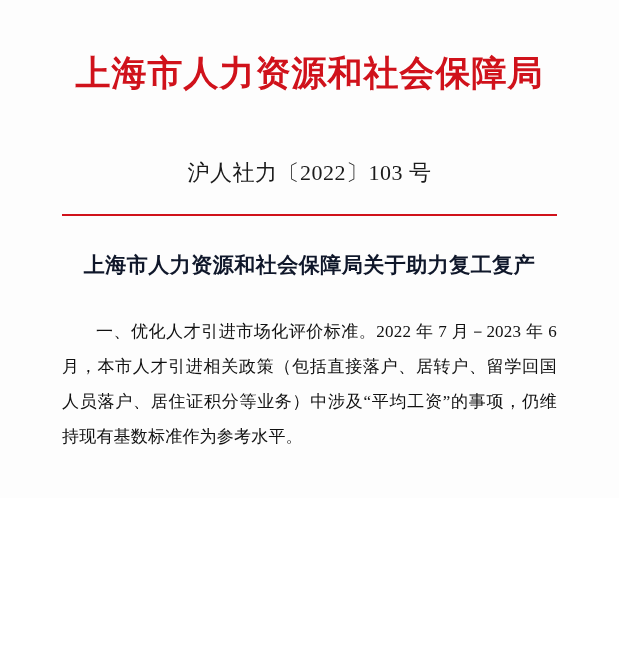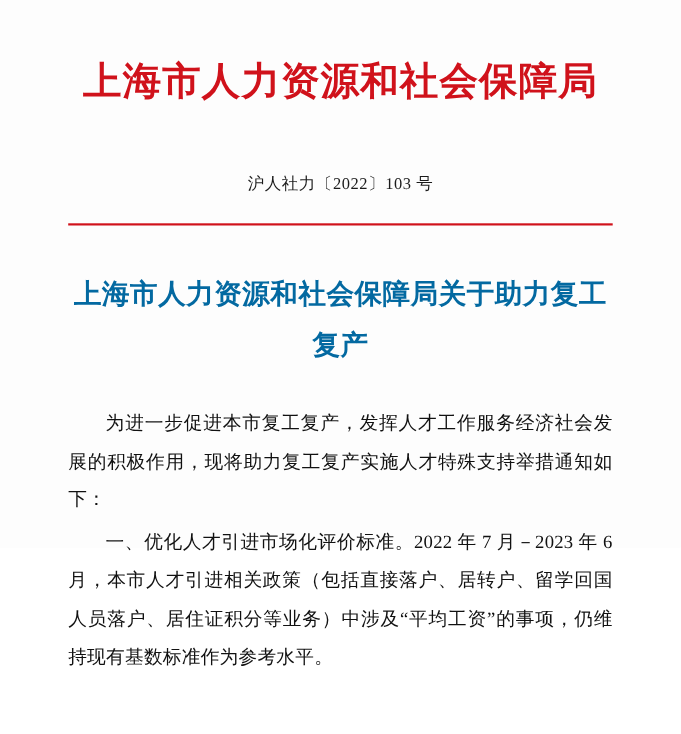--- a/index.html
+++ b/index.html
@@ -31,38 +31,38 @@
     font-size: 35px;
     letter-spacing: 1px;
     line-height: 1.25;
     white-space: nowrap;
   }
   .doc-number {
     margin: 0;
     padding-top: 62px;
     text-align: center;
     color: #1b1b1b;
-    font-size: 15px;
+    font-size: 22px;
     letter-spacing: 0.5px;
   }
   .red-rule {
     margin: 26px 0 0 0;
     height: 2.5px;
     background: #d0121b;
     border: 0;
     width: 100%;
   }
   .subject {
     margin: 0;
-    padding-top: 40px;
+    padding-top: 30px;
     text-align: center;
     font-weight: bold;
-    font-size: 25px;
+    font-size: 21px;
     line-height: 1.85;
-    color: #0369a1;
+    color: #0f172a;
     letter-spacing: 0.5px;
   }
   .subject .line {
     display: block;
   }
   .body-block {
     padding-top: 30px;
   }
   p.para {
     margin: 0 0 0 0;
@@ -94,20 +94,19 @@
 
   <hr class="red-rule">
 
   <h2 class="subject">
     <span class="line">上海市人力资源和社会保障局关于助力复工复产</span>
   </h2>
 
   <div class="body-block">
 
 
-    <p class="para indent">为进一步促进本市复工复产，发挥人才工作服务经济社会发展的积极作用，现将助力复工复产实施人才特殊支持举措通知如下：</p>
 
     <p class="para indent">
       <span class="em">一、优化人才引进市场化评价标准。</span><span>2022 年 7 月－2023 年 6 月，本市人才引进相关政策（包括直接落户、居转户、留学回国人员落户、居住证积分等业务）中涉及“平均工资”的事项，仍维持现有基数标准作为参考水平。</span>
     </p>
 
   </div>
 </div>
 
 </body></html>

